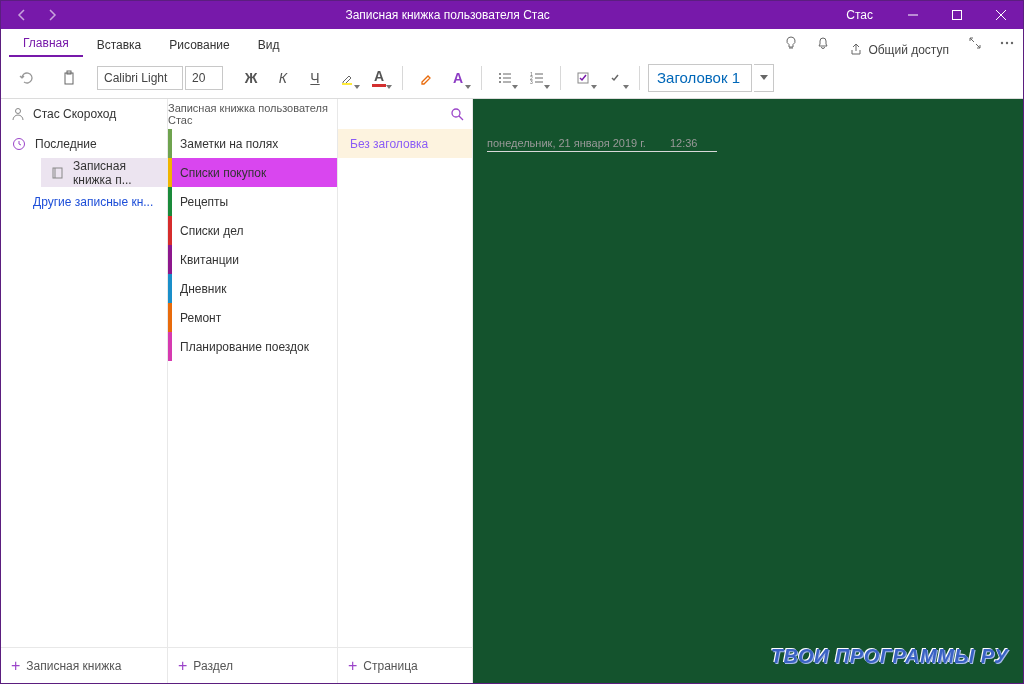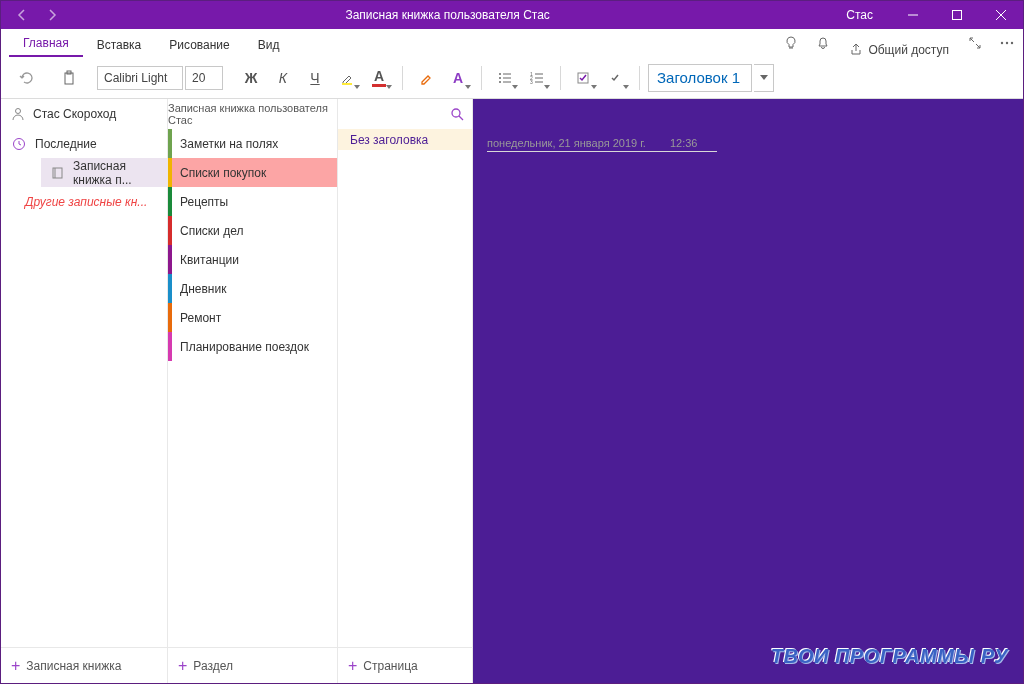--- a/index.html
+++ b/index.html
@@ -38,40 +38,40 @@
 .ribbon .heading-dd { border:1px solid #c8c8c8; border-left:none; height:28px; width:20px; display:flex;align-items:center;justify-content:center;}
 .ribbon .heading-dd::after{content:"";border-left:4px solid transparent;border-right:4px solid transparent;border-top:5px solid #666;}
 
 
 .main { flex:1; display:flex; min-height:0; }
 
 .col-nav { width: 167px; border-right: 1px solid #e8e8e8; display:flex;flex-direction:column; }
 .nav-header { height: 30px; display:flex;align-items:center; padding:0 10px; gap:8px; font-size:12px; color:#333; }
 .nav-item { height: 29px; display:flex;align-items:center; padding:0 10px; gap:8px; font-size:12px; color:#333; }
 .nav-item.sel { background:#ece4f0;margin-left:40px; }
-.nav-item.link { color:#ef4444; padding-left: 24px; font-style: italic; }
+.nav-item.link { color:#1d4ed8; padding-left: 32px; }
 .nav-item .icn { width:16px; height:16px; display:flex;align-items:center;justify-content:center; color:#888;}
 .nav-item .icn.purple { color:#7719aa;}
 .col-nav .flex-fill{flex:1;}
 .add-bar { height: 36px; border-top:1px solid #e8e8e8; display:flex;align-items:center; padding:0 10px; gap:6px; font-size:12px; color:#555;}
 .add-bar .plus{ color:#9b45c9; font-size:16px; font-weight:300;}
 
 .col-sections { width: 170px; border-right: 1px solid #e8e8e8; display:flex;flex-direction:column; }
 .col-pages { width: 135px; border-right: 1px solid #e8e8e8; display:flex;flex-direction:column; }
 
 .sections-header { height: 30px; display:flex;align-items:center; font-size:12px; color:#555; position:relative;}
 .sections-header.center { justify-content:center; }
 .sections-header .search { position:absolute; right:8px; color:#9b45c9;}
 
 .section-item { height: 29px; display:flex;align-items:center; font-size:12px; color:#333; border-left:4px solid transparent; padding-left:8px; }
-.section-item.sel { background:#fca5a5; }
-.page-item { height: 21px; display:flex;align-items:center; font-size:12px; color:#4c1d95; padding-left:12px;}
+.section-item.sel { background:#d946ef; }
+.page-item { height: 29px; display:flex;align-items:center; font-size:12px; color:#8b5cf6; padding-left:12px;}
 .page-item.sel { background:#fdf3df; }
 
-.col-content { flex:1; background:#4c1d95; padding: 28px 14px 0 14px; font-size:11px; }
+.col-content { flex:1; background:#14532d; padding: 28px 14px 0 14px; font-size:11px; }
 .datestamp { color:#999; display:flex; gap:24px; border-bottom: 1px solid #d8d8d8; width: 230px; padding-bottom:2px;}
 
 .watermark { position:absolute; right:16px; bottom:16px; font-weight:700; font-style:italic; color:#3a62c4; font-size:20px; text-shadow: 1px 1px 0 #a5b9e8, -1px -1px 0 #fff; letter-spacing:0.5px;}
 
 svg { display:block; }
 </style>
 </head>
 <body>
 
 <div class="app">

